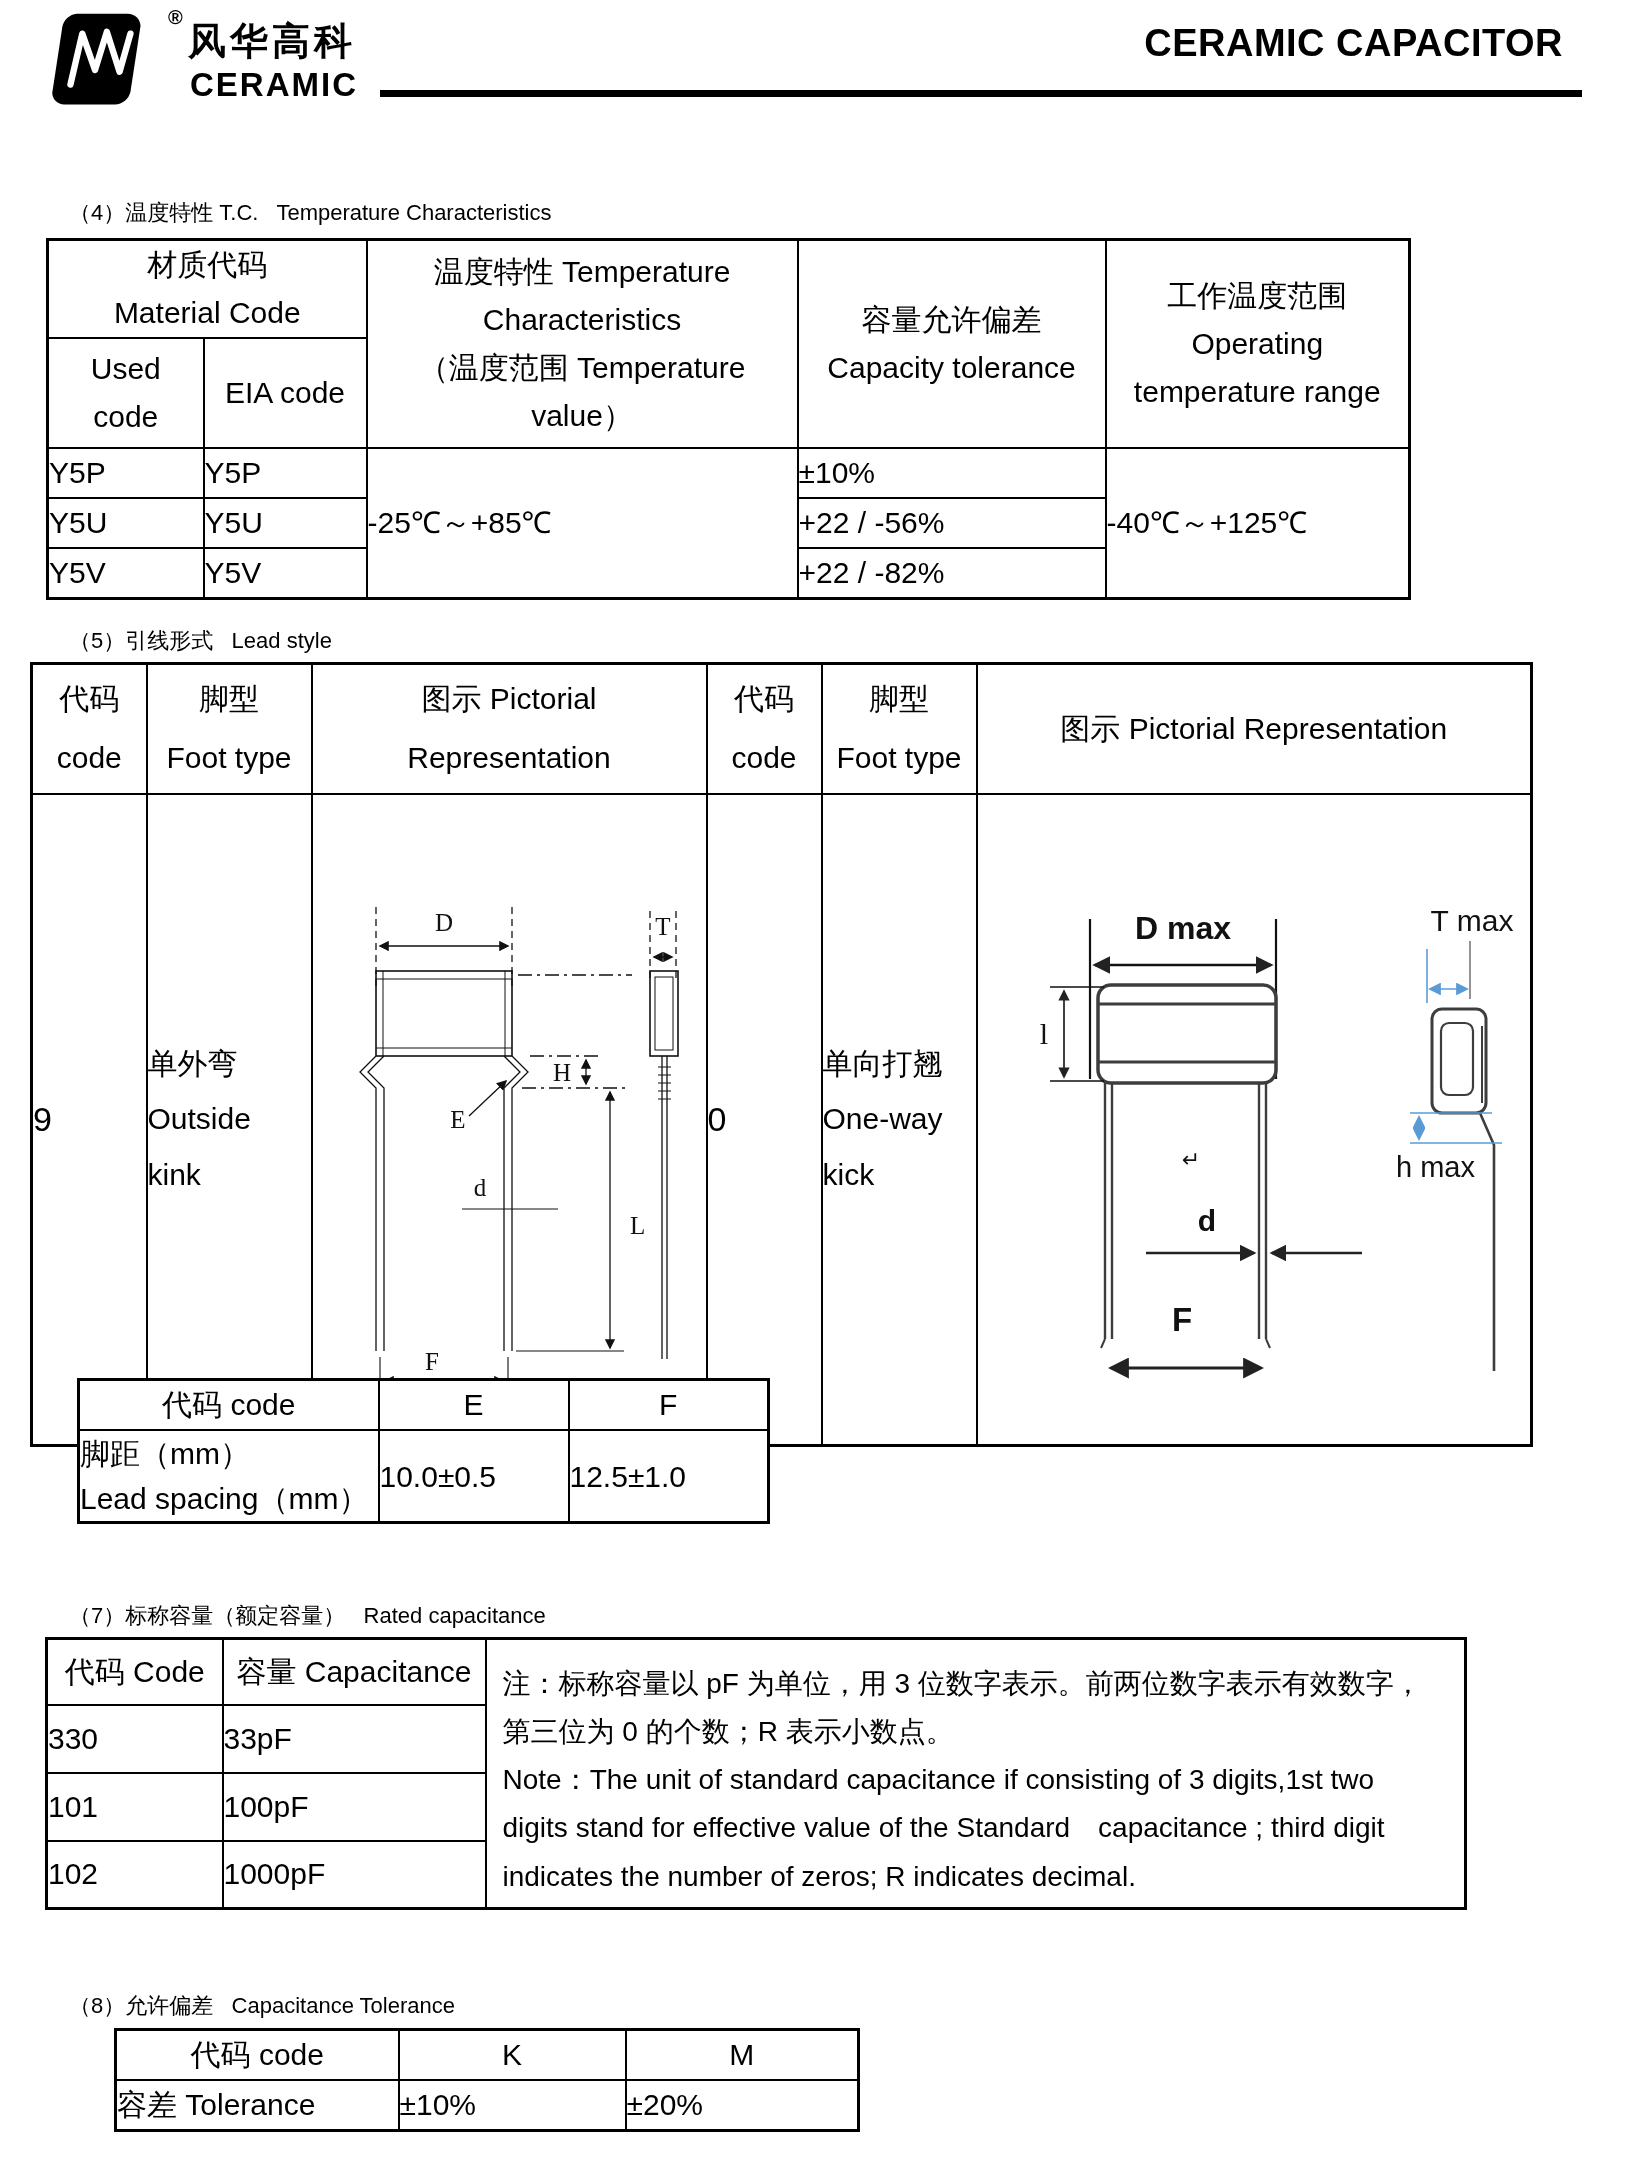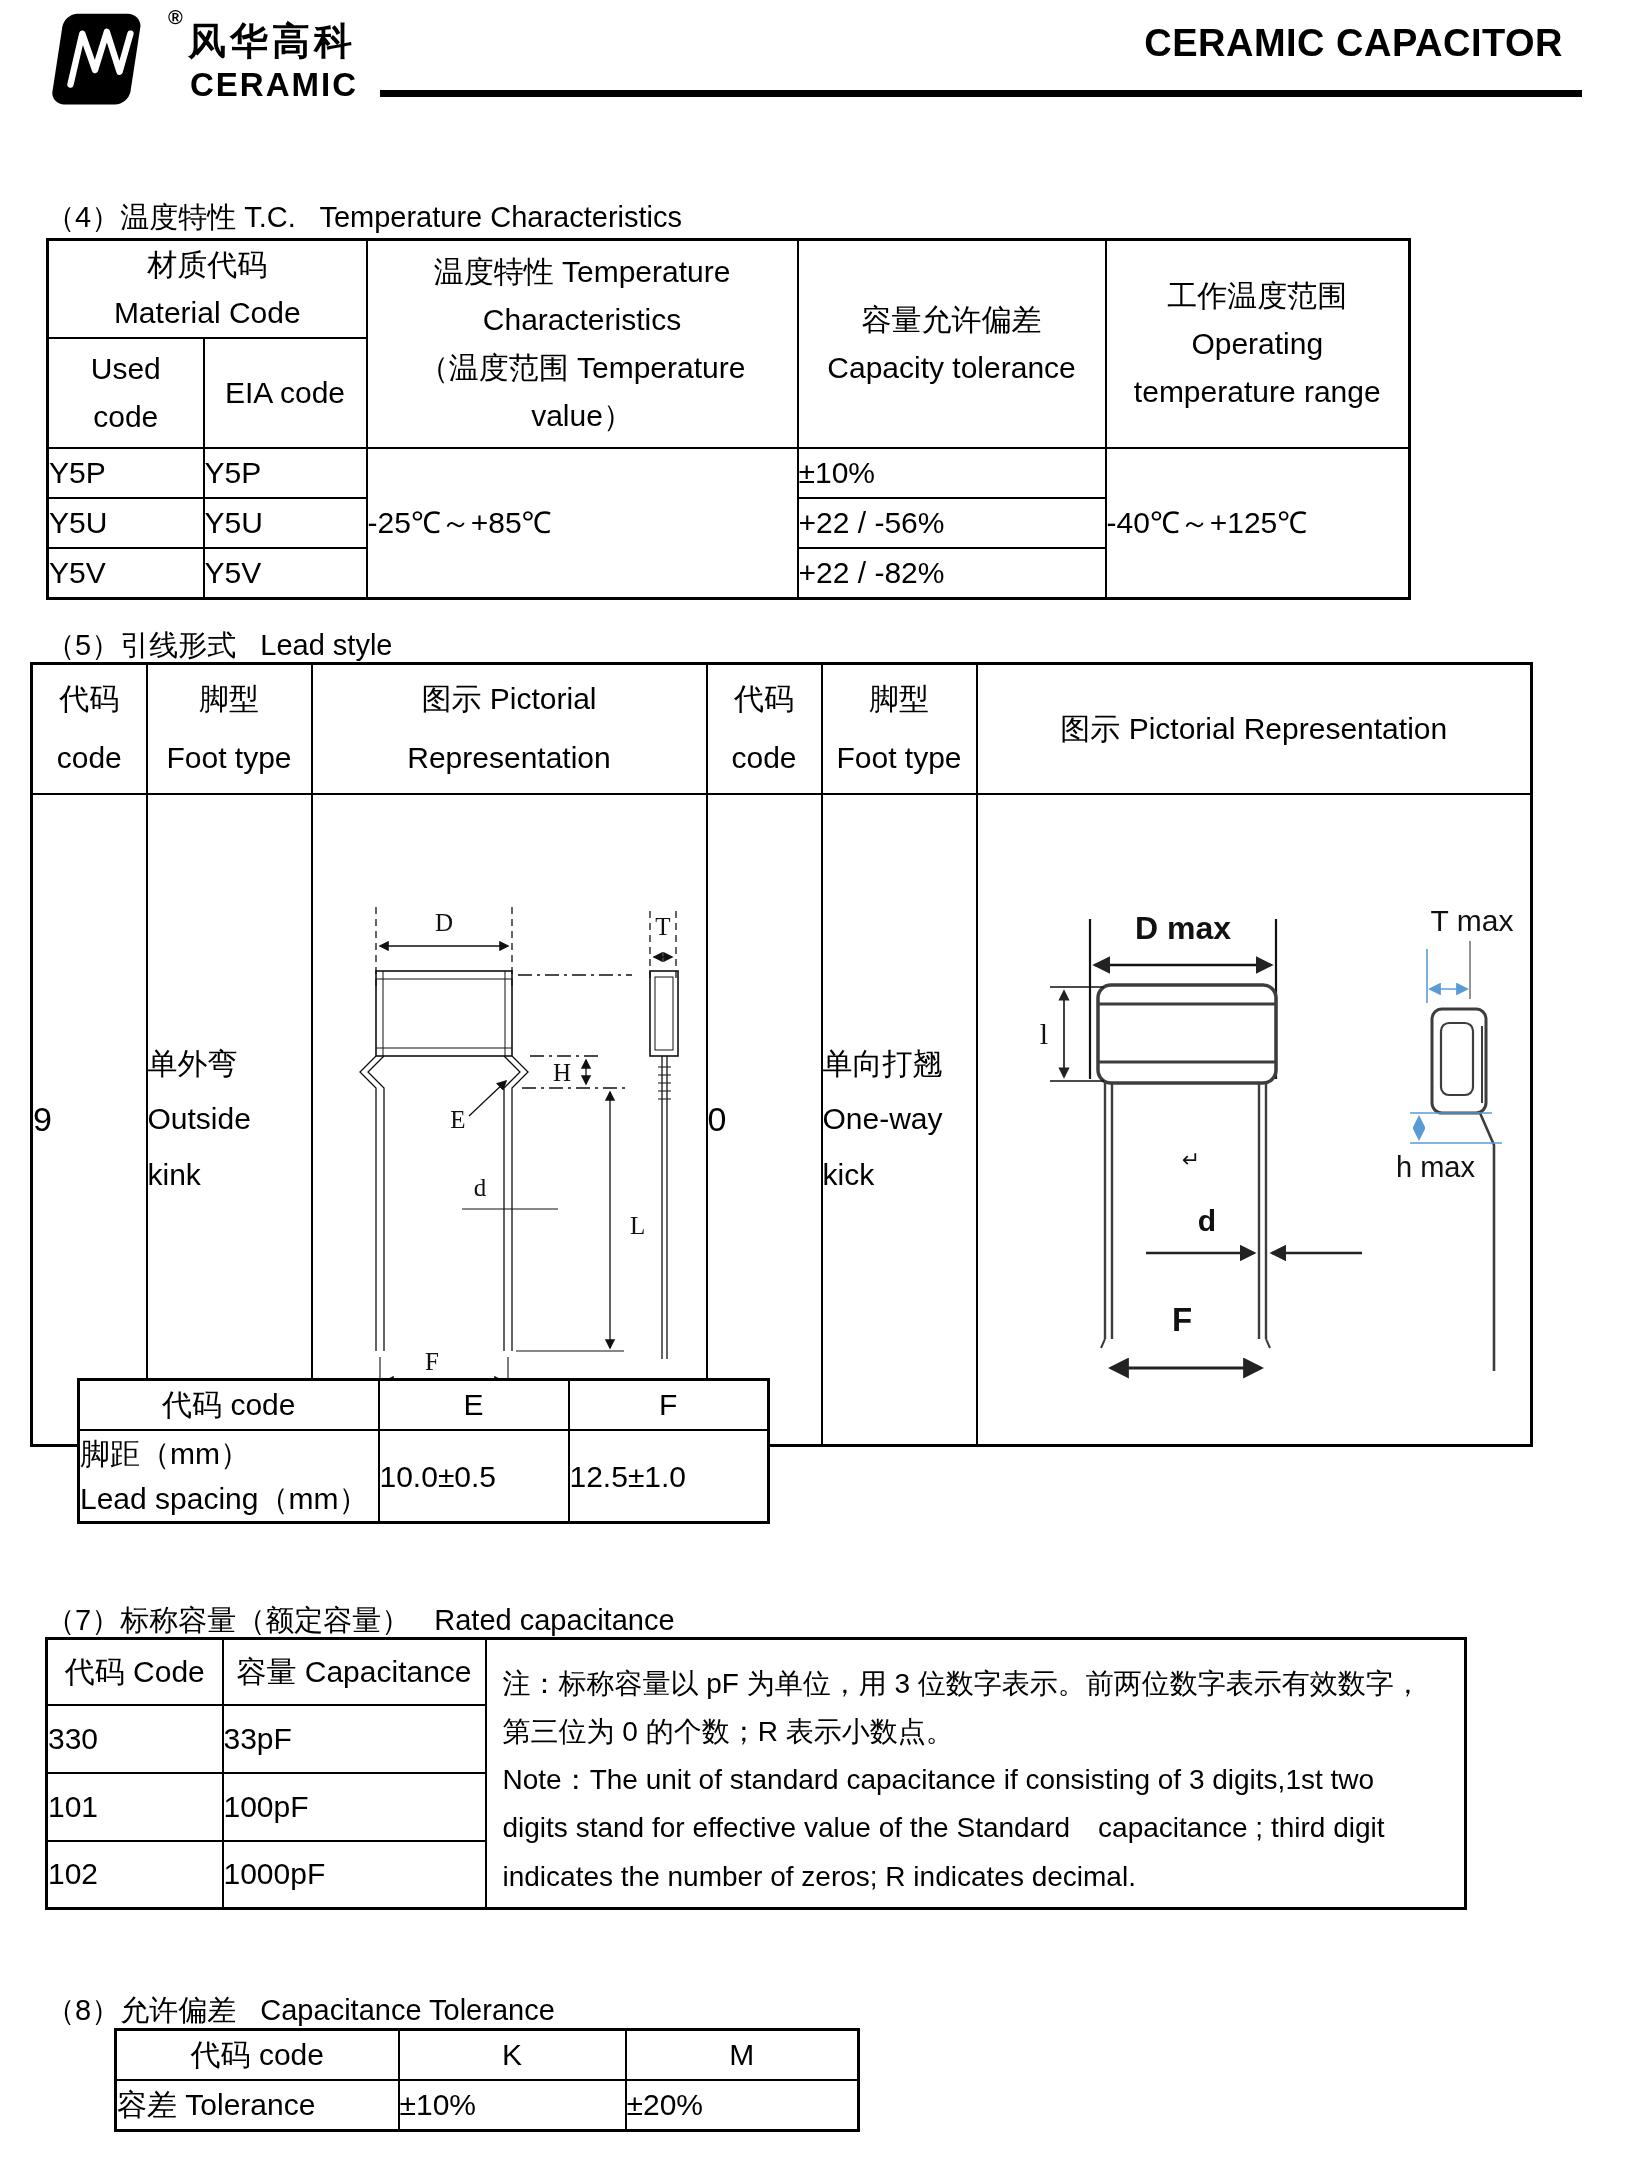--- a/index.html
+++ b/index.html
@@ -8,21 +8,21 @@
 
   
   .logo-icon{position:absolute;left:42px;top:10px;width:126px;height:100px;}
   .reg-mark{position:absolute;left:168px;top:6px;font-size:20px;font-weight:bold;}
   .logo-cn{position:absolute;left:188px;top:16px;font-size:38px;font-weight:bold;letter-spacing:4px;}
   .logo-en{position:absolute;left:190px;top:66px;font-size:33px;font-weight:bold;letter-spacing:2px;}
   .doc-title{position:absolute;right:88px;top:22px;font-size:38px;font-weight:bold;letter-spacing:0.5px;}
   .header-rule{position:absolute;left:380px;top:90px;width:1202px;height:7px;background:#000;}
 
   
-  .sec-heading{position:absolute;font-size:29px;white-space:pre;}
+  .sec-heading{position:absolute;font-size:22px;white-space:pre;margin-left:23px;}
 
   
   table{border-collapse:collapse;table-layout:fixed;position:absolute;background:#fff;}
   th,td{border:2px solid #000;vertical-align:middle;
         font-weight:normal;font-size:30px;white-space:pre-line;padding:0;line-height:1.6;}
   table{border:3px solid #000;}
 
   .t1{left:46px;top:238px;width:1362px;}
   .t1 .rh1{height:96px;} .t1 .rh2{height:110px;} .t1 .rd{height:47px;}
 

